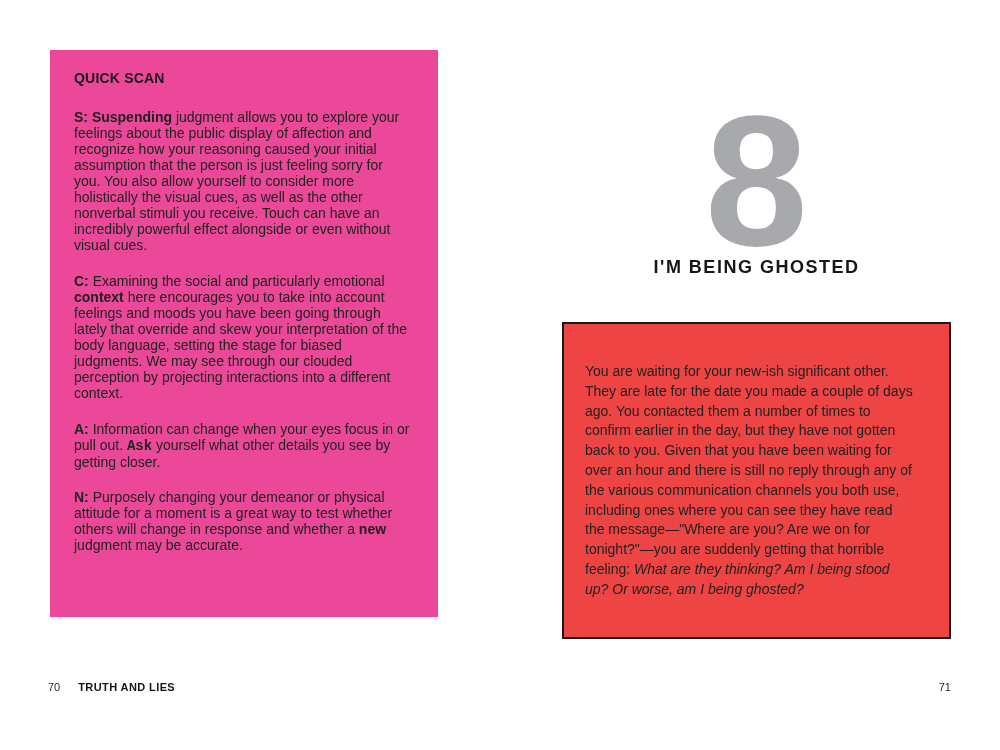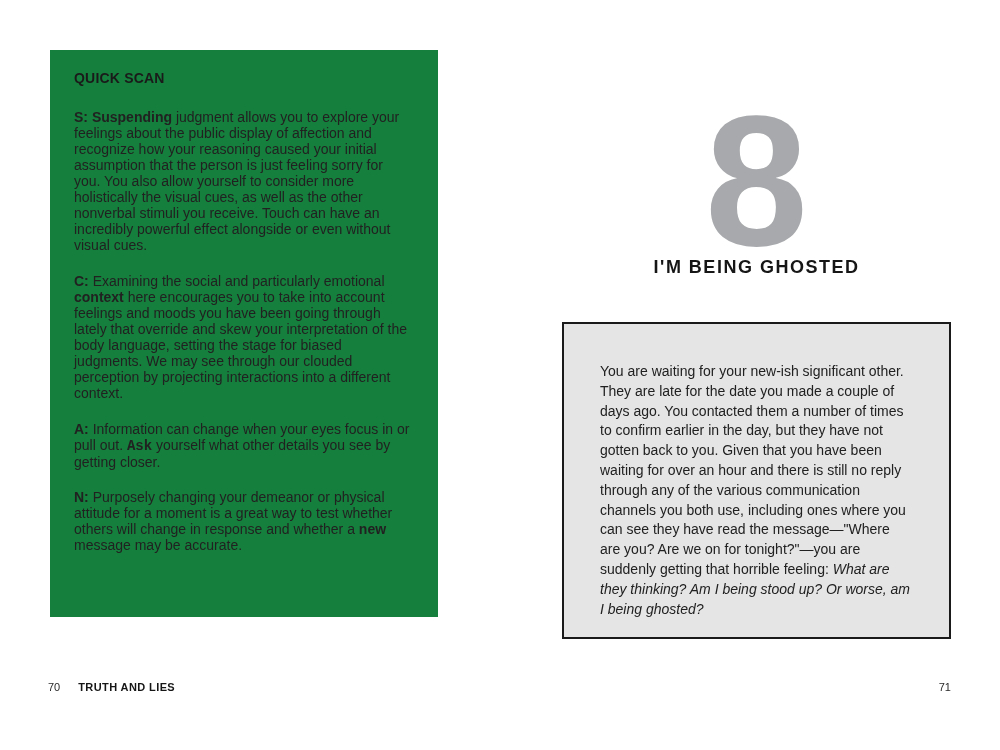--- a/index.html
+++ b/index.html
@@ -13,21 +13,21 @@
   }
   .spread { position: absolute; inset: 0; }
 
   
   .left-page { position: absolute; left: 0; top: 0; width: 500px; height: 750px; }
 
   .quick-scan-panel {
     position: absolute;
     left: 50px; top: 50px;
     width: 388px; height: 567px;
-    background: #15803d;
+    background: #ec4899;
     padding: 20px 26px 0 24px;
   }
   .quick-scan-panel h2 {
     font-size: 14px;
     font-weight: bold;
     letter-spacing: 0.2px;
     margin-bottom: 23px;
     color: #1a1a1a;
   }
   .quick-scan-panel p {
@@ -72,22 +72,22 @@
     line-height: 28px;
     font-weight: bold;
     letter-spacing: 1.5px;
     color: #161616;
   }
   .scenario-box {
     position: absolute;
     top: 322px; left: 0;
     width: 389px; height: 317px;
     border: 2px solid #1a1a1a;
-    background: #e5e5e5;
-    padding: 38px 36px 0 36px;
+    background: #ef4444;
+    padding: 38px 36px 0 21px;
   }
   .scenario-box p {
     font-size: 14px;
     line-height: 19.8px;
     color: #212121;
   }
   .footer-right {
     left: 0; right: 0;
     text-align: right;
     color: #2a2a2a;
@@ -97,21 +97,21 @@
 <body>
 
 <div class="spread">
 
   <section class="left-page">
     <div class="quick-scan-panel">
       <h2>QUICK SCAN</h2>
       <p><span style="font-weight: bold;">S: Suspending</span><span> judgment allows you to explore your feelings about the public display of affection and recognize how your reasoning caused your initial assumption that the person is just feeling sorry for you. You also allow yourself to consider more holistically the visual cues, as well as the other nonverbal stimuli you receive. Touch can have an incredibly powerful effect alongside or even without visual cues.</span></p>
       <p><span style="font-weight: bold;">C:</span><span> Examining the social and particularly emotional </span><span style="font-weight: bold;">context</span><span> here encourages you to take into account feelings and moods you have been going through lately that override and skew your interpretation of the body language, setting the stage for biased judgments. We may see through our clouded perception by projecting interactions into a different context.</span></p>
       <p><span style="font-weight: bold;">A:</span><span> Information can change when your eyes focus in or pull out. </span><span style="font-weight: bold; font-family: Liberation Mono, monospace;">Ask</span><span> yourself what other details you see by getting closer.</span></p>
-      <p><span style="font-weight: bold;">N:</span><span> Purposely changing your demeanor or physical attitude for a moment is a great way to test whether others will change in response and whether a </span><span style="font-weight: bold; margin-top: 29px;">new</span><span> message may be accurate.</span></p>
+      <p><span style="font-weight: bold;">N:</span><span> Purposely changing your demeanor or physical attitude for a moment is a great way to test whether others will change in response and whether a </span><span style="font-weight: bold; margin-top: 29px;">new</span><span> judgment may be accurate.</span></p>
     </div>
     <div class="page-footer footer-left">
       <span class="folio">70</span><span class="running-title">TRUTH AND LIES</span>
     </div>
   </section>
 
   <section class="right-page">
     <div class="chapter-number">8</div>
     <h1 class="chapter-title">I'M BEING GHOSTED</h1>
     <div class="scenario-box">

